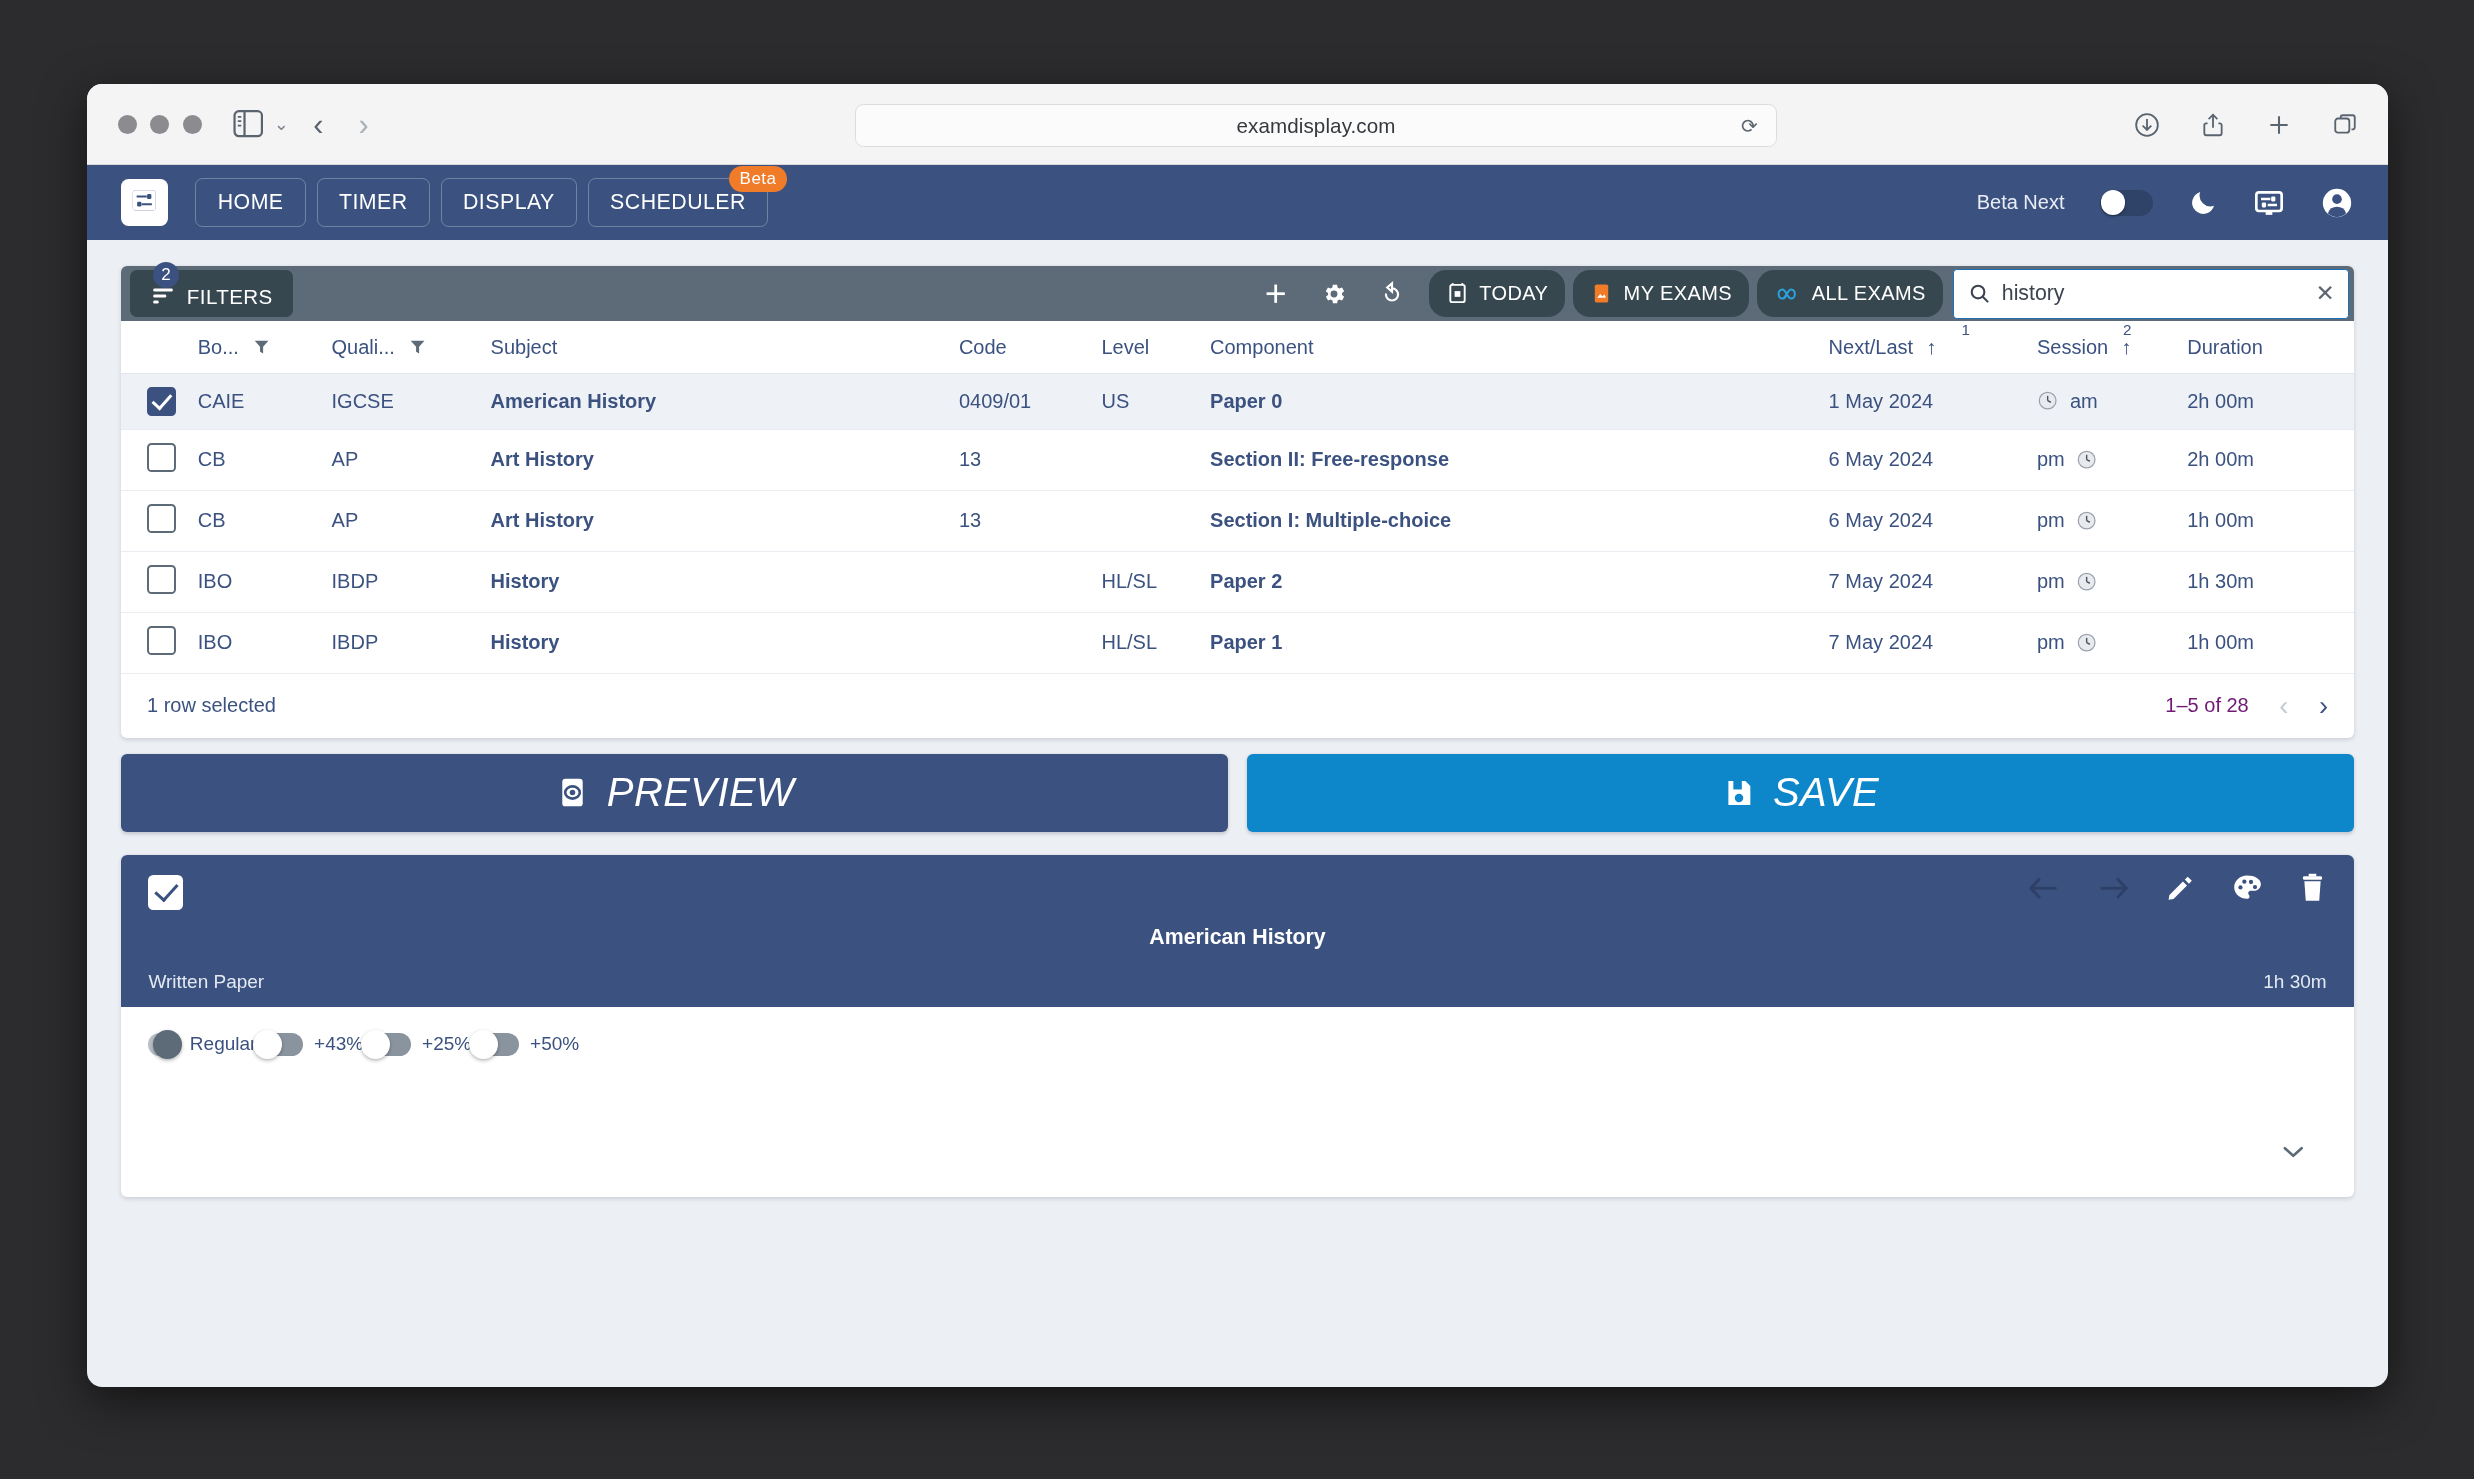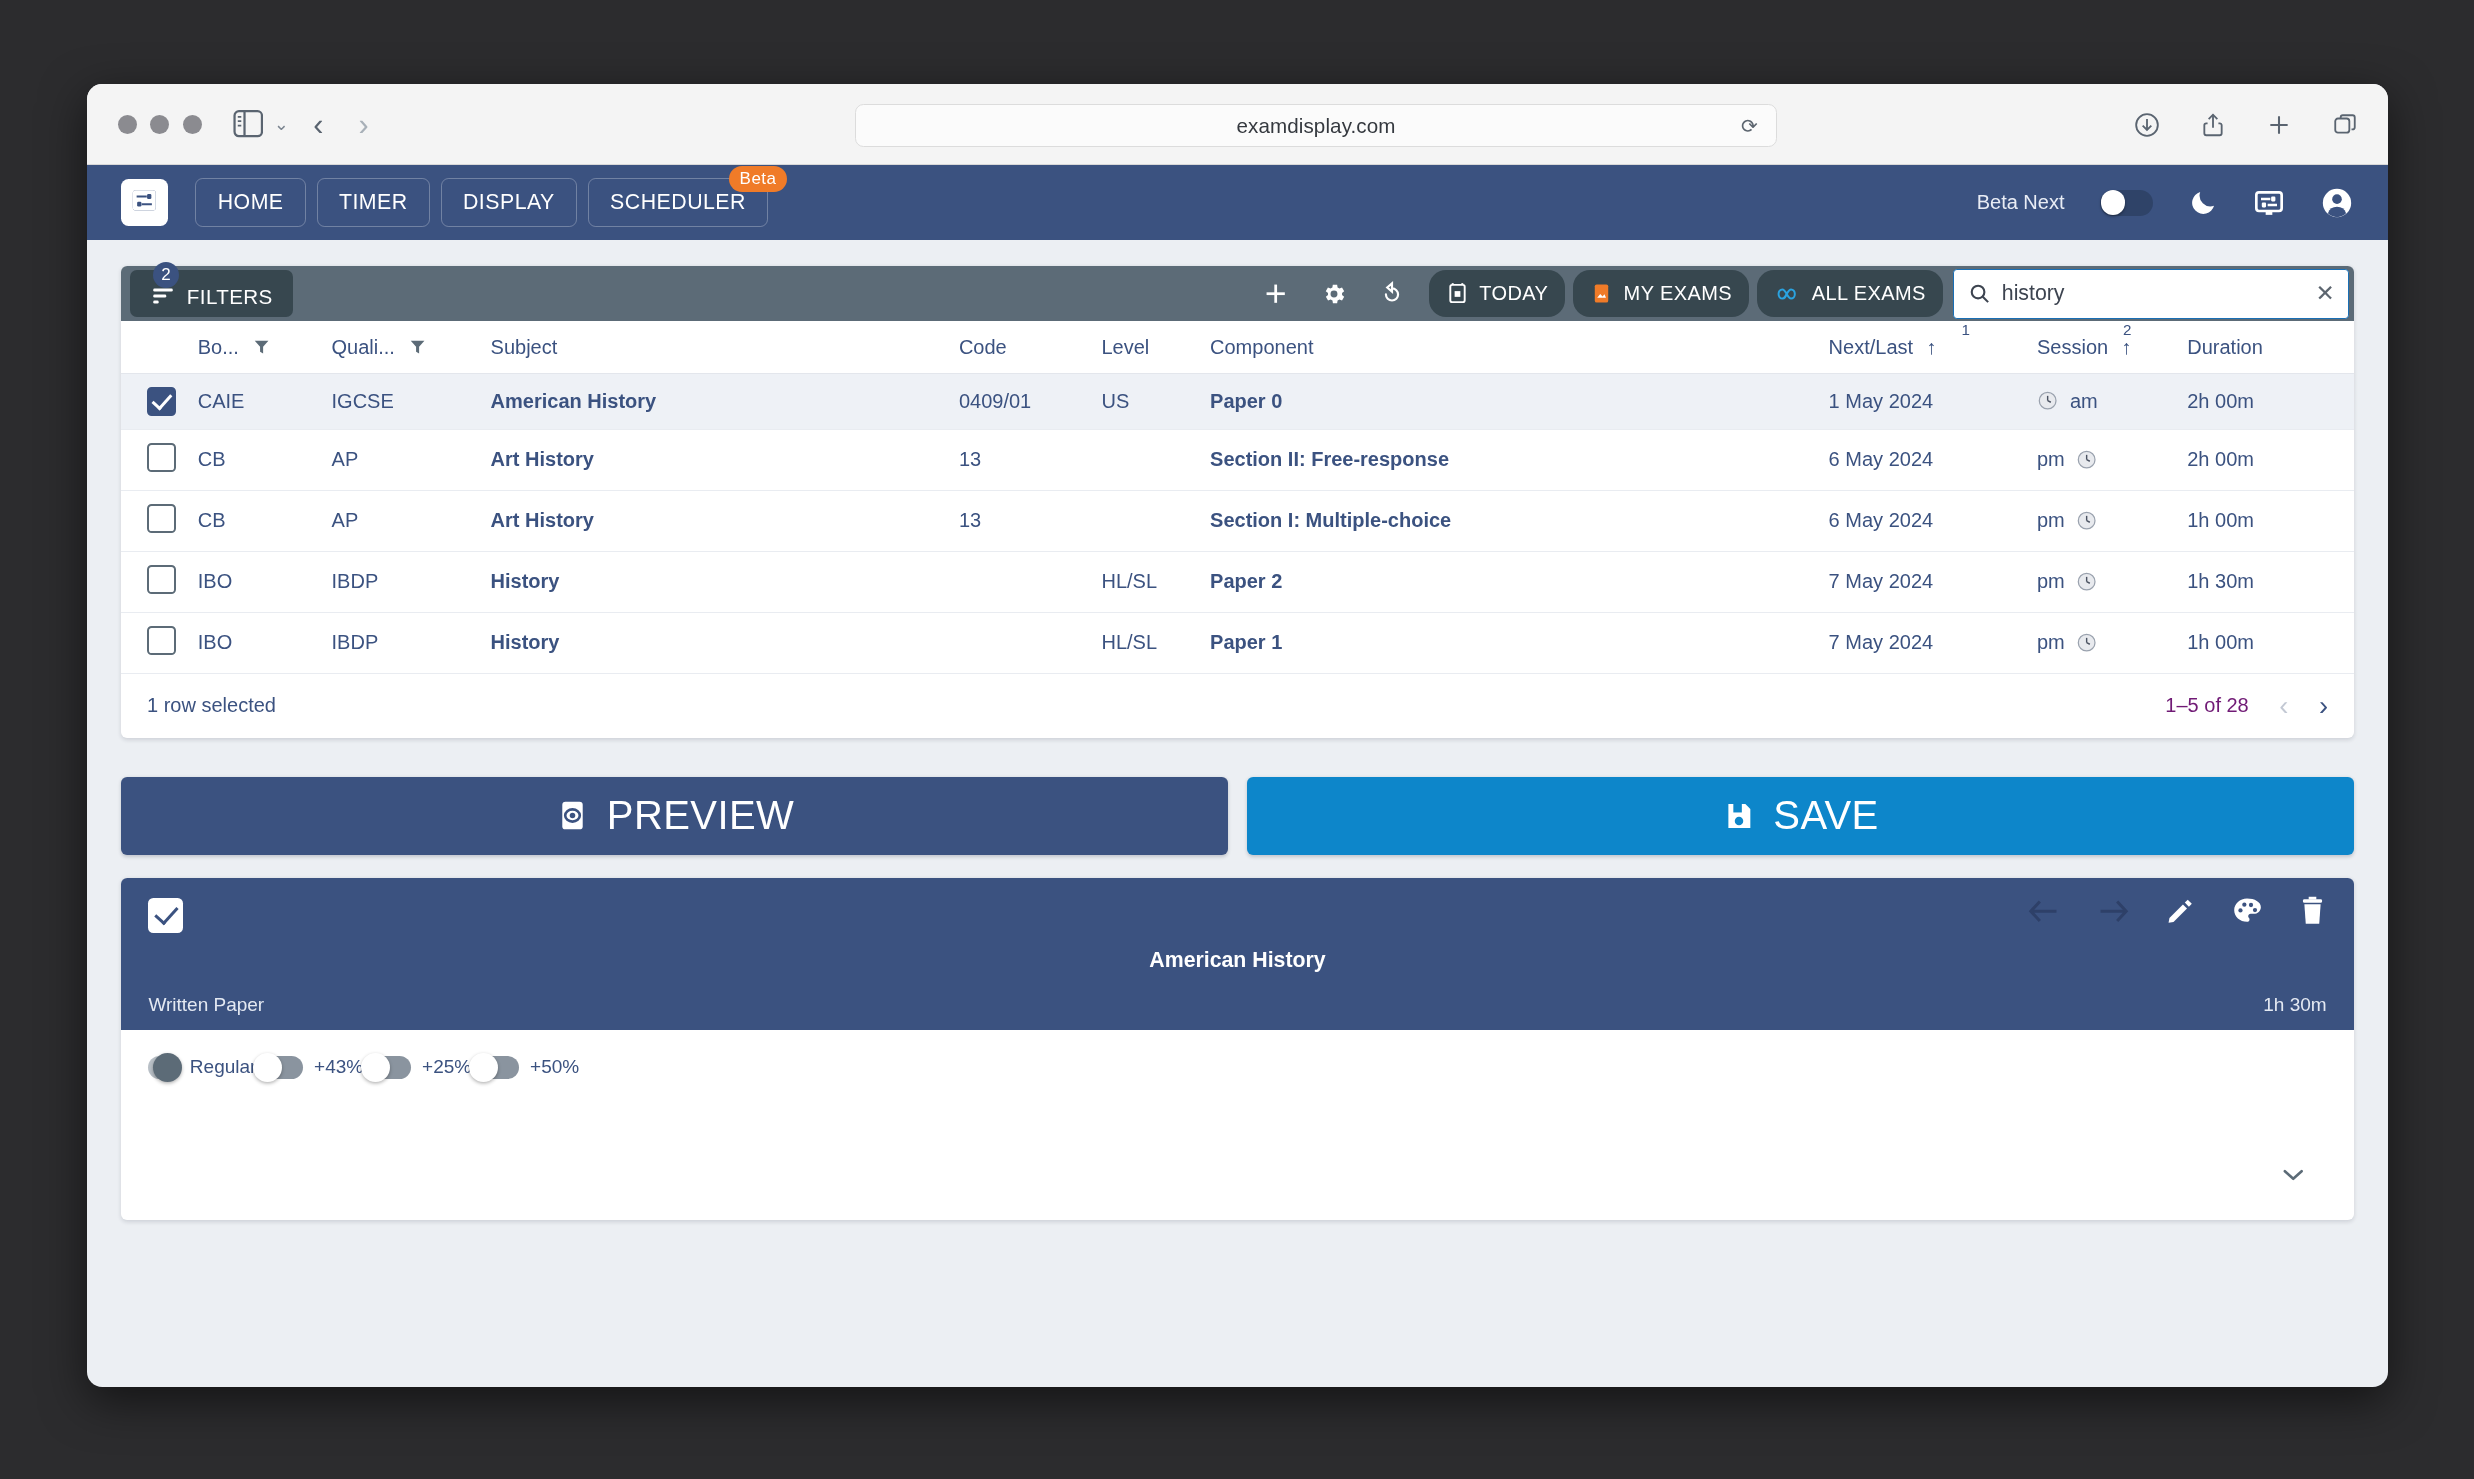--- a/index.html
+++ b/index.html
@@ -238,21 +238,22 @@
     font-size: 20px; color: #3b5280;
   }
   .pager { margin-left: auto; display: flex; align-items: center; gap: 30.5px; }
   .pager .cnt { font-size: 20px; color: #701a75; }
   .pg-arrow { font-size: 27.4px; color: #3b5280; cursor: pointer; line-height: 1;}
   .pg-arrow.disabled { color: #c3c9d4; }
 
   
   .actions {
     display: flex; gap: 19px;
-    margin-top: 39px;
+    margin-top: 16px;
+    font-style: italic;
   }
   .act-btn {
     flex: 1;
     height: 78px;
     border-radius: 6.1px;
     display: flex; align-items: center; justify-content: center;
     gap: 17px;
     color: #fff;
     font-size: 40px;
     letter-spacing: 0.4px;

